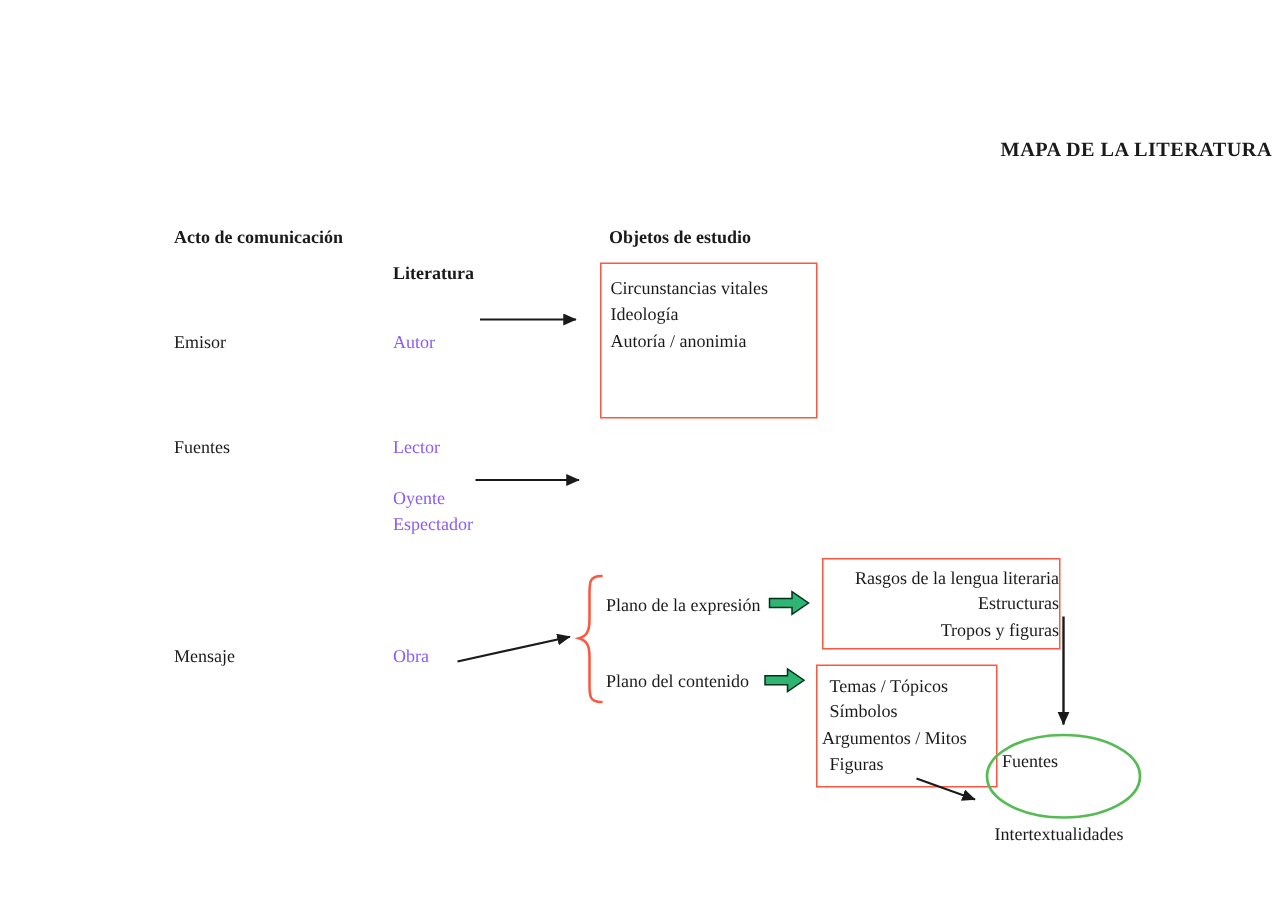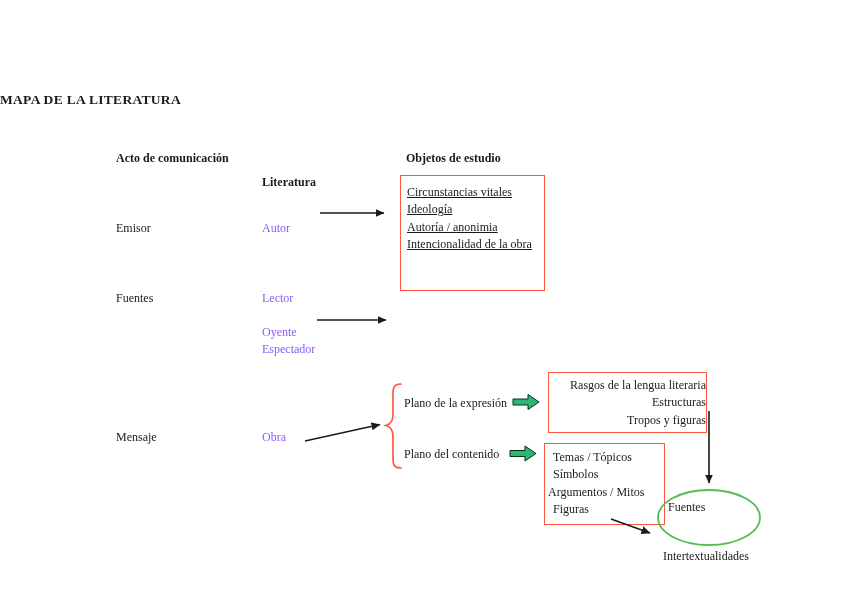--- a/index.html
+++ b/index.html
@@ -2,21 +2,21 @@
 <html><head>
 <meta charset="utf-8">
 <style>
   html,body{margin:0;padding:0;background:#ffffff;}
   #canvas{
     position:relative;width:848px;height:599px;background:#ffffff;
     font-family:"Liberation Serif","DejaVu Serif",serif;
     color:#1a1a1a;font-size:12px;overflow:hidden;
   }
   .abs{position:absolute;white-space:nowrap;}
-  .title{font-weight:bold;font-size:13.5px;letter-spacing:.3px;text-align:left;width:848px;left:0;}
+  .title{font-weight:bold;font-size:13.5px;letter-spacing:.3px;text-align:right;width:848px;left:0;}
   .colhead{font-weight:bold;font-size:12px;}
   .red{color:#8b5cf6;}
   .redbox{
     position:absolute;border:1.6px solid #ff5640;background:#ffffff;
     line-height:17.3px;font-size:12px;
   }
   .redbox .bline{white-space:nowrap;}
   svg.overlay{position:absolute;left:0;top:0;pointer-events:none;}
   .ellipse-text{font-size:12px;line-height:17px;}
 </style>
@@ -37,25 +37,24 @@
 
   <div class="abs red" style="left:262px;top:221px;">Autor</div>
   <div class="abs red" style="left:262px;top:291px;">Lector</div>
   <div class="abs red" style="left:262px;top:325px;">Oyente</div>
   <div class="abs red" style="left:262px;top:342px;">Espectador</div>
   <div class="abs red" style="left:262px;top:430px;">Obra</div>
 
   <div class="abs" style="left:404px;top:396px;">Plano de la expresión</div>
   <div class="abs" style="left:404px;top:447px;">Plano del contenido</div>
 
-  <div class="redbox" style="left:400px;top:175px;width:137px;height:94px;padding:8px 0 12px 6px;text-decoration:underline;">
+  <div class="redbox" style="left:400px;top:175px;width:137px;height:94px;padding:8px 0 0 6px;">
     <div class="bline">Circunstancias vitales</div>
     <div class="bline">Ideología</div>
     <div class="bline">Autoría  / anonimia</div>
-    <div class="bline">Intencionalidad de la obra</div>
   </div>
 
 
   <div class="redbox" style="left:548px;top:372px;width:152px;height:55px;padding:4px 0 0 5px;text-align:right;">
     <div class="bline">Rasgos de la lengua literaria</div>
     <div class="bline">Estructuras</div>
     <div class="bline">Tropos y figuras</div>
   </div>
 
   <div class="redbox" style="left:544px;top:443px;width:111px;height:75px;padding:5px 0 0 8px;background:transparent;">

